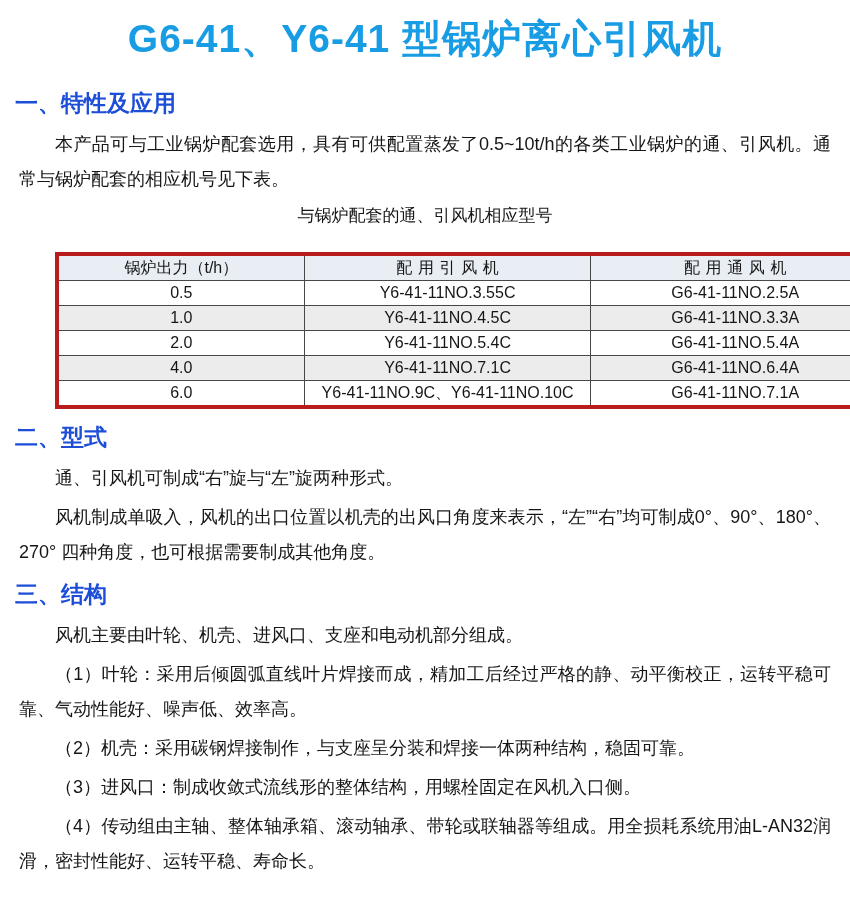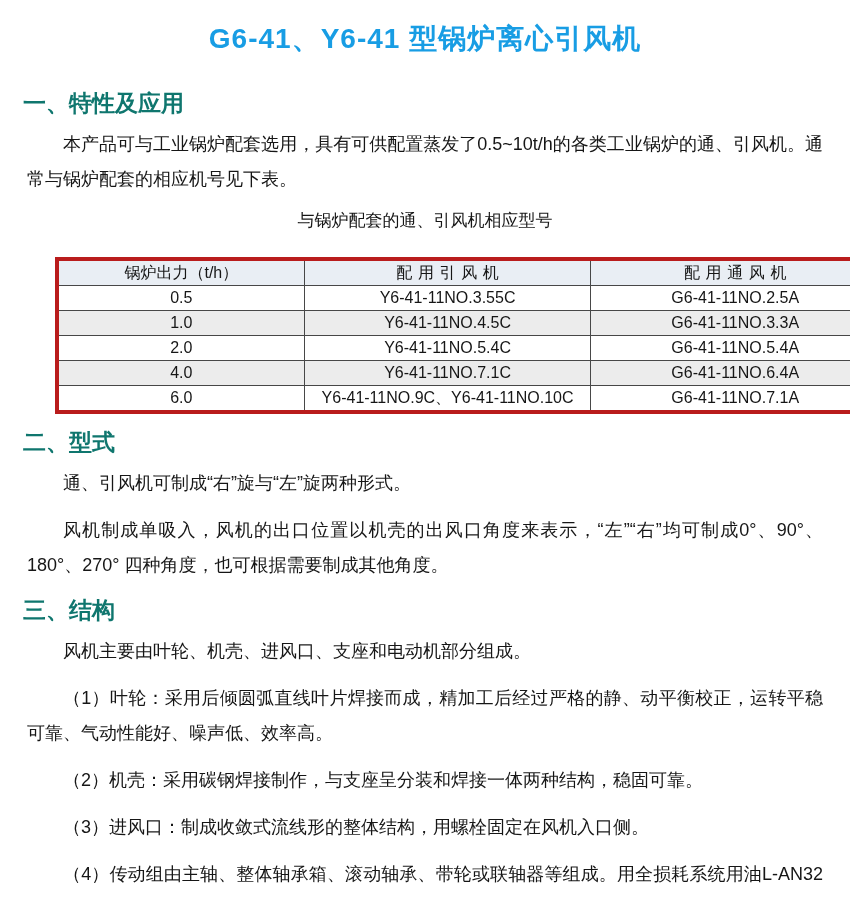--- a/index.html
+++ b/index.html
@@ -14,37 +14,37 @@
   }
   .page {
     box-sizing: border-box;
     width: 850px;
     height: 899px;
     padding: 0 15px;
   }
   .doc-title {
     margin: 20px 0 0 0;
     text-align: center;
-    font-size: 28px;
+    font-size: 39px;
     font-weight: bold;
     color: #189de4;
     letter-spacing: 1px;
     line-height: 38px;
   }
   .section-heading {
-    margin: 30px 0 0 8px;
+    margin: 30px 0 0 0;
     font-size: 23px;
     font-weight: bold;
-    color: #0f766e;
+    color: #1d4ed8;
     line-height: 30px;
   }
   .section-heading.s2 { margin-top: 13px; }
   .section-heading.s3 { margin-top: 9px; }
   .body-par {
-    margin: 12px;
+    margin: 4px;
     font-size: 18px;
     line-height: 35px;
     text-indent: 2em;
     text-align: justify;
   }
   .first-par { margin-top: 9px; }
   .table-caption {
     margin: 7px 0 0 0;
     text-align: center;
     font-size: 17px;

